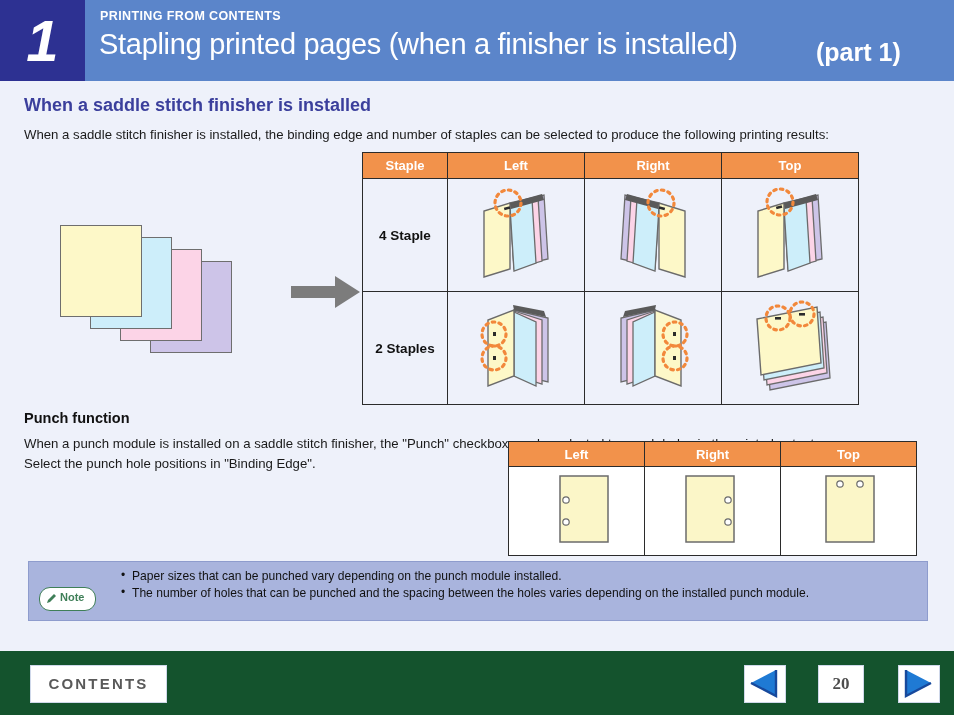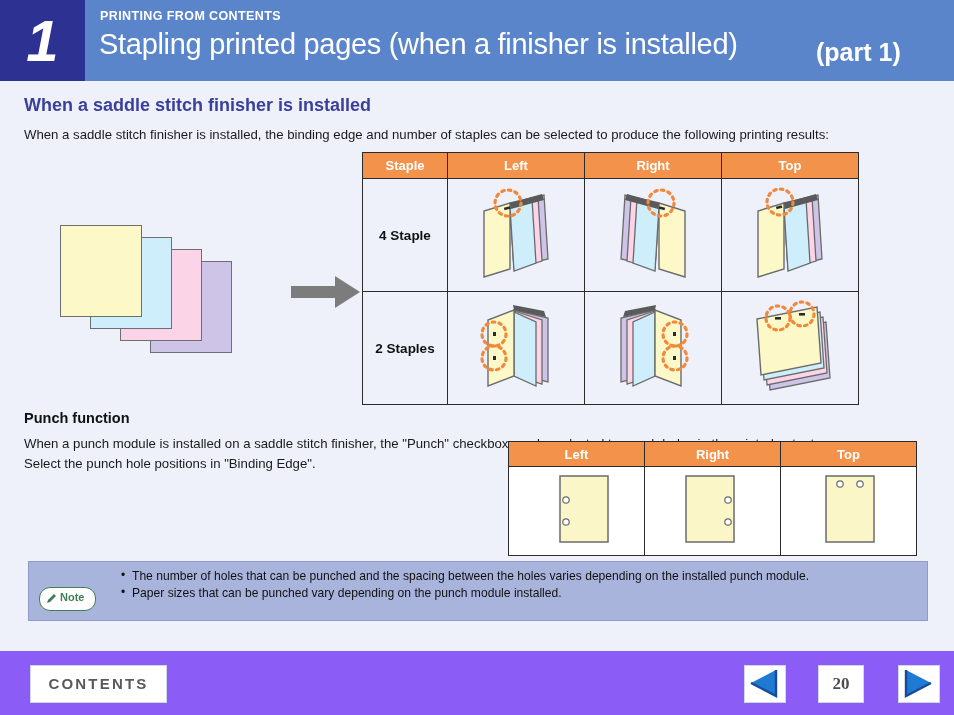--- a/index.html
+++ b/index.html
@@ -53,21 +53,21 @@
   #note-box{position:absolute;left:28px;top:561px;width:898px;height:58px;background:#a9b4dd;
     border:1px solid #8e9ccd;}
   #note-badge{position:absolute;left:10px;top:16px;width:55px;height:22px;border:1.6px solid #3f7f58;
     border-radius:11px;background:#ffffff;margin-top:9px;}
   #note-badge-label{position:absolute;left:20px;top:3px;font-size:11px;font-weight:bold;color:#3f7f58;}
   .note-list{position:absolute;left:92px;top:6px;list-style:none;margin:0;padding:0;}
   .note-list li{font-size:12.1px;color:#111;line-height:16.6px;position:relative;padding-left:11px;}
   .note-list li:before{content:"\2022";position:absolute;left:0;top:-1px;font-size:12px;}
 
   
-  #footer{position:absolute;left:0;top:651px;width:954px;height:64px;background:#8b5cf6;}
+  #footer{position:absolute;left:0;top:651px;width:954px;height:64px;background:#14532d;}
   #contents-btn{position:absolute;left:30px;top:14px;width:135px;height:36px;background:#ffffff;
     border:1px solid #cfd8ea;color:#595959;font-size:15px;font-weight:bold;letter-spacing:2.2px;
     text-align:center;line-height:36px;}
   #page-box{position:absolute;left:818px;top:14px;width:44px;height:36px;background:#ffffff;
     border:1px solid #cfd8ea;color:#4d4d4d;font-size:17px;font-weight:bold;text-align:center;line-height:36px;font-family:Liberation Serif, serif;}
   #prev-btn{position:absolute;left:744px;top:14px;width:40px;height:36px;background:#ffffff;border:1px solid #cfd8ea;}
   #next-btn{position:absolute;left:898px;top:14px;width:40px;height:36px;background:#ffffff;border:1px solid #cfd8ea;}
 </style>
 </head>
 <body>
@@ -226,22 +226,22 @@
 </table>
 
 <div id="note-box">
   <div id="note-badge">
     <svg width="14" height="14" viewBox="0 0 14 14" style="position:absolute;left:5px;top:4px;">
       <path d="M2 11 L3 8 L9 2 L11 4 L5 10 Z" fill="#3f7f58"></path>
     </svg>
     <span id="note-badge-label">Note</span>
   </div>
   <ul class="note-list">
+    <li>Paper sizes that can be punched vary depending on the punch module installed.</li>
     <li>The number of holes that can be punched and the spacing between the holes varies depending on the installed punch module.</li>
-    <li>Paper sizes that can be punched vary depending on the punch module installed.</li>
   </ul>
 </div>
 
 <div id="footer">
   <div id="contents-btn">CONTENTS</div>
   <div id="prev-btn">
     <svg width="38" height="34" viewBox="0 0 38 34">
       <polygon points="6,17 31,4 31,30" fill="#1f7ad4"></polygon>
       <polyline points="6,17 31,30 31,4" fill="none" stroke="#17499c" stroke-width="2.4"></polyline>
     </svg>

